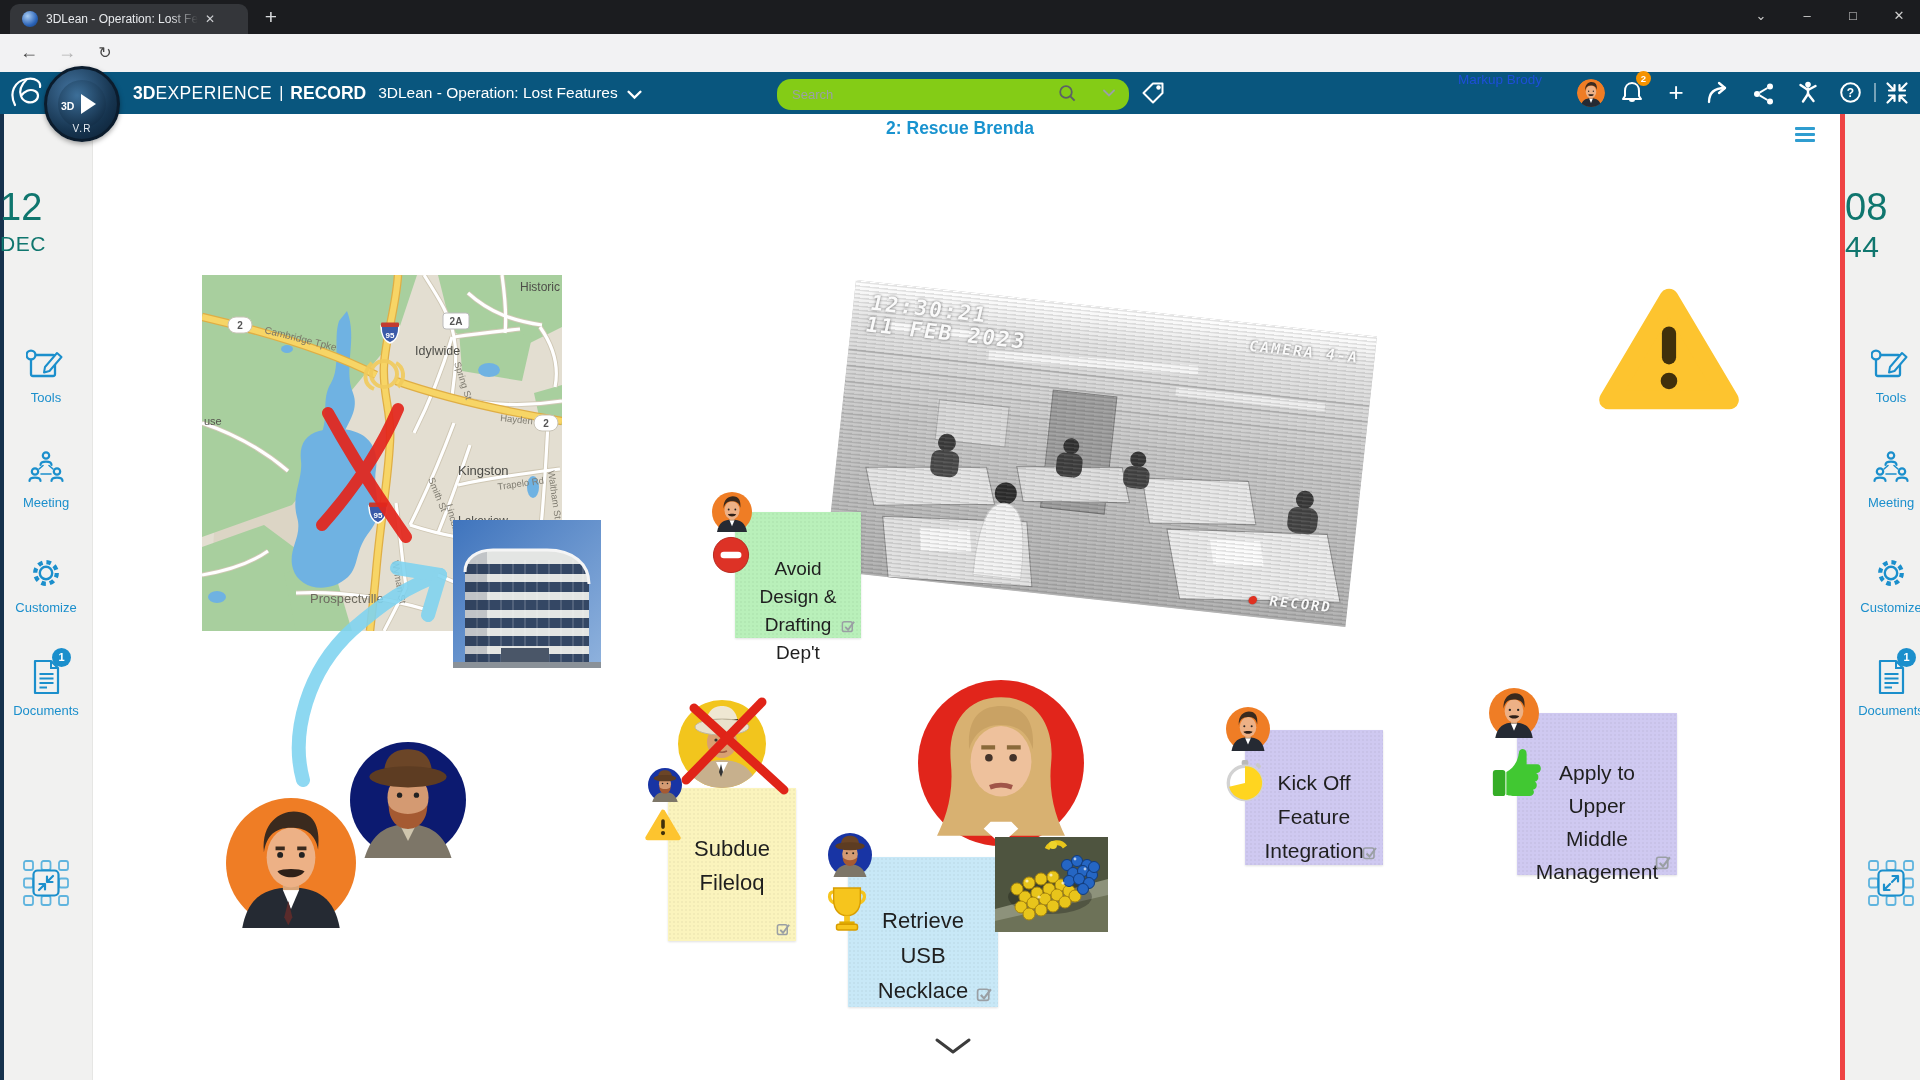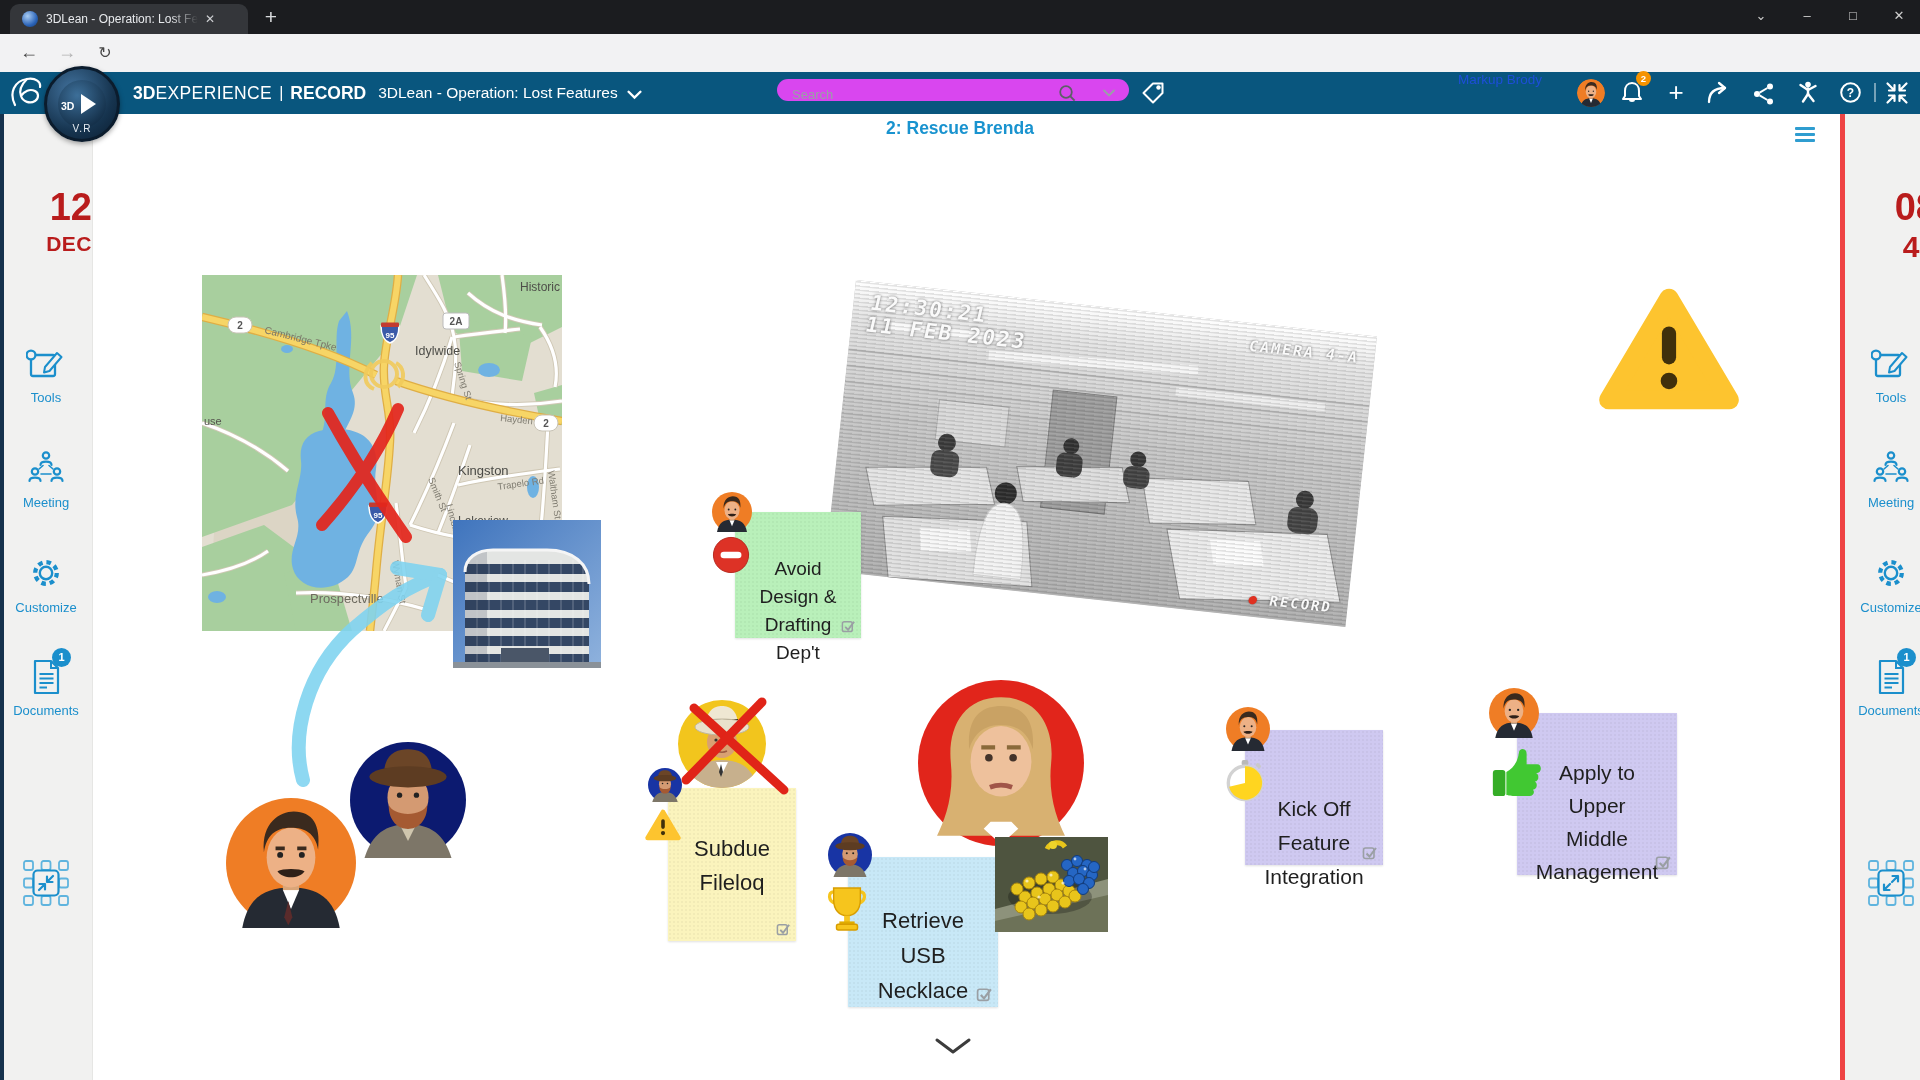--- a/index.html
+++ b/index.html
@@ -25,21 +25,21 @@
   .urltext{font-size:13.5px;color:#27292b;margin-left:8px;}
   
   .appbar{position:absolute;left:0;top:72px;width:1920px;height:42px;background:#09567e;}
   .brand{position:absolute;left:133px;top:72px;height:42px;display:flex;align-items:center;color:#fff;white-space:nowrap;}
   .b1{font-size:17.5px;font-weight:bold;}
   .b2{font-size:17.5px;font-weight:300;letter-spacing:.4px;}
   .bsep{font-size:16px;font-weight:300;margin:0 7px;}
   .b3{font-size:17.5px;font-weight:bold;}
   .btitle{font-size:15.5px;margin-left:12px;}
   .bchev{margin-left:9px;margin-top:3px;}
-  .searchbox{position:absolute;left:777px;top:79px;width:352px;height:22px;background:#d946ef;border-radius:14px;}
+  .searchbox{position:absolute;left:777px;top:79px;width:352px;height:31px;background:#84cc16;border-radius:14px;}
   .searchbox input{position:absolute;left:13px;top:3px;width:240px;height:22px;border:none;outline:none;
        font-size:13px;font-family:"Liberation Sans",sans-serif;color:#333;background:transparent;}
   .searchbox input::placeholder{color:#9aa0a6;}
   .mag{position:absolute;right:52px;top:4px;}
   .schev{position:absolute;right:14px;top:10px;}
   .appuser{position:absolute;left:1458px;top:72px;height:42px;display:flex;align-items:flex-start;color:#1d4ed8;font-size:13.5px;}
   .avatar-mini{position:absolute;left:1577px;top:79px;width:28px;height:28px;border-radius:50%;overflow:hidden;}
   .bellwrap{position:absolute;left:1620px;top:80px;width:24px;height:24px;}
   .bellbadge{position:absolute;left:1636px;top:71px;min-width:15px;height:15px;border-radius:8px;background:#f59300;
        color:#fff;font-size:9.5px;font-weight:bold;text-align:center;line-height:15px;}
@@ -51,21 +51,21 @@
        background:radial-gradient(circle at 40% 32%,#3d6f99,#15314b 75%);}
   .compass .play{position:absolute;left:34px;top:25px;width:0;height:0;border-left:15px solid #fff;
        border-top:10px solid transparent;border-bottom:10px solid transparent;}
   .compass .c3d{position:absolute;left:14px;top:31px;color:#fff;font-size:10.5px;font-weight:bold;}
   .compass .cvr{position:absolute;left:0;right:0;bottom:5px;text-align:center;color:#e8eef4;font-size:10px;letter-spacing:1px;}
   
   .sidebar{position:absolute;top:114px;width:92px;height:966px;background:#f1f1f0;}
   .sidebar.left{left:0;border-right:1px solid #e6e6e4;}
   .sidebar.right{left:1828px;border-left:5px solid #ef4444;margin-left:12px;}
   .edgestrip{position:absolute;left:0;top:0;width:4px;height:966px;background:#16324d;}
-  .bigdate{position:absolute;left:0;width:100%;text-align:right;color:#b91c1c;font-weight:bold;}
+  .bigdate{position:absolute;left:0;width:100%;text-align:left;color:#0f766e;font-weight:normal;}
   .d1{top:72px;font-size:38px;}
   .d2{top:118px;font-size:21px;letter-spacing:.5px;}
   .side-item{position:absolute;left:0;width:100%;text-align:center;color:#1b8fcc;cursor:pointer;}
   .side-item .lbl{display:block;font-size:13px;margin-top:2px;}
   .docbadge{position:absolute;left:52px;top:-9px;min-width:19px;height:19px;border-radius:10px;background:#1b8fcc;
        color:#fff;font-size:11px;font-weight:bold;line-height:19px;}
   .gridicon{position:absolute;left:22px;top:745px;width:48px;height:48px;cursor:pointer;}
   
   .canvas-bg{position:absolute;left:93px;top:114px;width:1734px;height:966px;background:#fff;}
   .board-name{position:absolute;left:800px;top:118px;width:320px;text-align:center;
@@ -746,21 +746,21 @@
   <g fill="rgba(255,255,255,.65)">
     <circle cx="32" cy="44" r="1.6"></circle>
       <circle cx="56" cy="38" r="1.6"></circle>
       <circle cx="44" cy="60" r="1.6"></circle>
     <circle cx="80" cy="22" r="1.4"></circle>
       <circle cx="90" cy="32" r="1.4"></circle>
       <circle cx="68" cy="46" r="1.6"></circle>
   </g>
 </svg>
 
-<div class="note" style="left:1245px;top:730px;width:138px;height:135px;background-color:#cfc9f1;z-index:1;font-size:21px;line-height:34px;padding-top:28px">
+<div class="note" style="left:1245px;top:730px;width:138px;height:135px;background-color:#cfc9f1;z-index:1;font-size:21px;line-height:34px;padding-top:2px">
   <span>Kick Off
 Feature
 Integration</span>
   <svg class="checkbox" width="16" height="16" viewBox="0 0 16 16">
     <rect x="1.5" y="4" width="10.5" height="10.5" rx="2" stroke="#9a9fa4" stroke-width="1.6" fill="none"></rect>
     <path d="M4.5 9.5 L7.5 12.5 L14 4" stroke="#9a9fa4" stroke-width="2" fill="none"></path>
   </svg>
 </div>
 <svg class="abs" style="left:1226px;top:707px;z-index:2" width="44" height="44" viewBox="0 0 48 48">
   <circle cx="24" cy="24" r="24" fill="#ef7d25"></circle>

